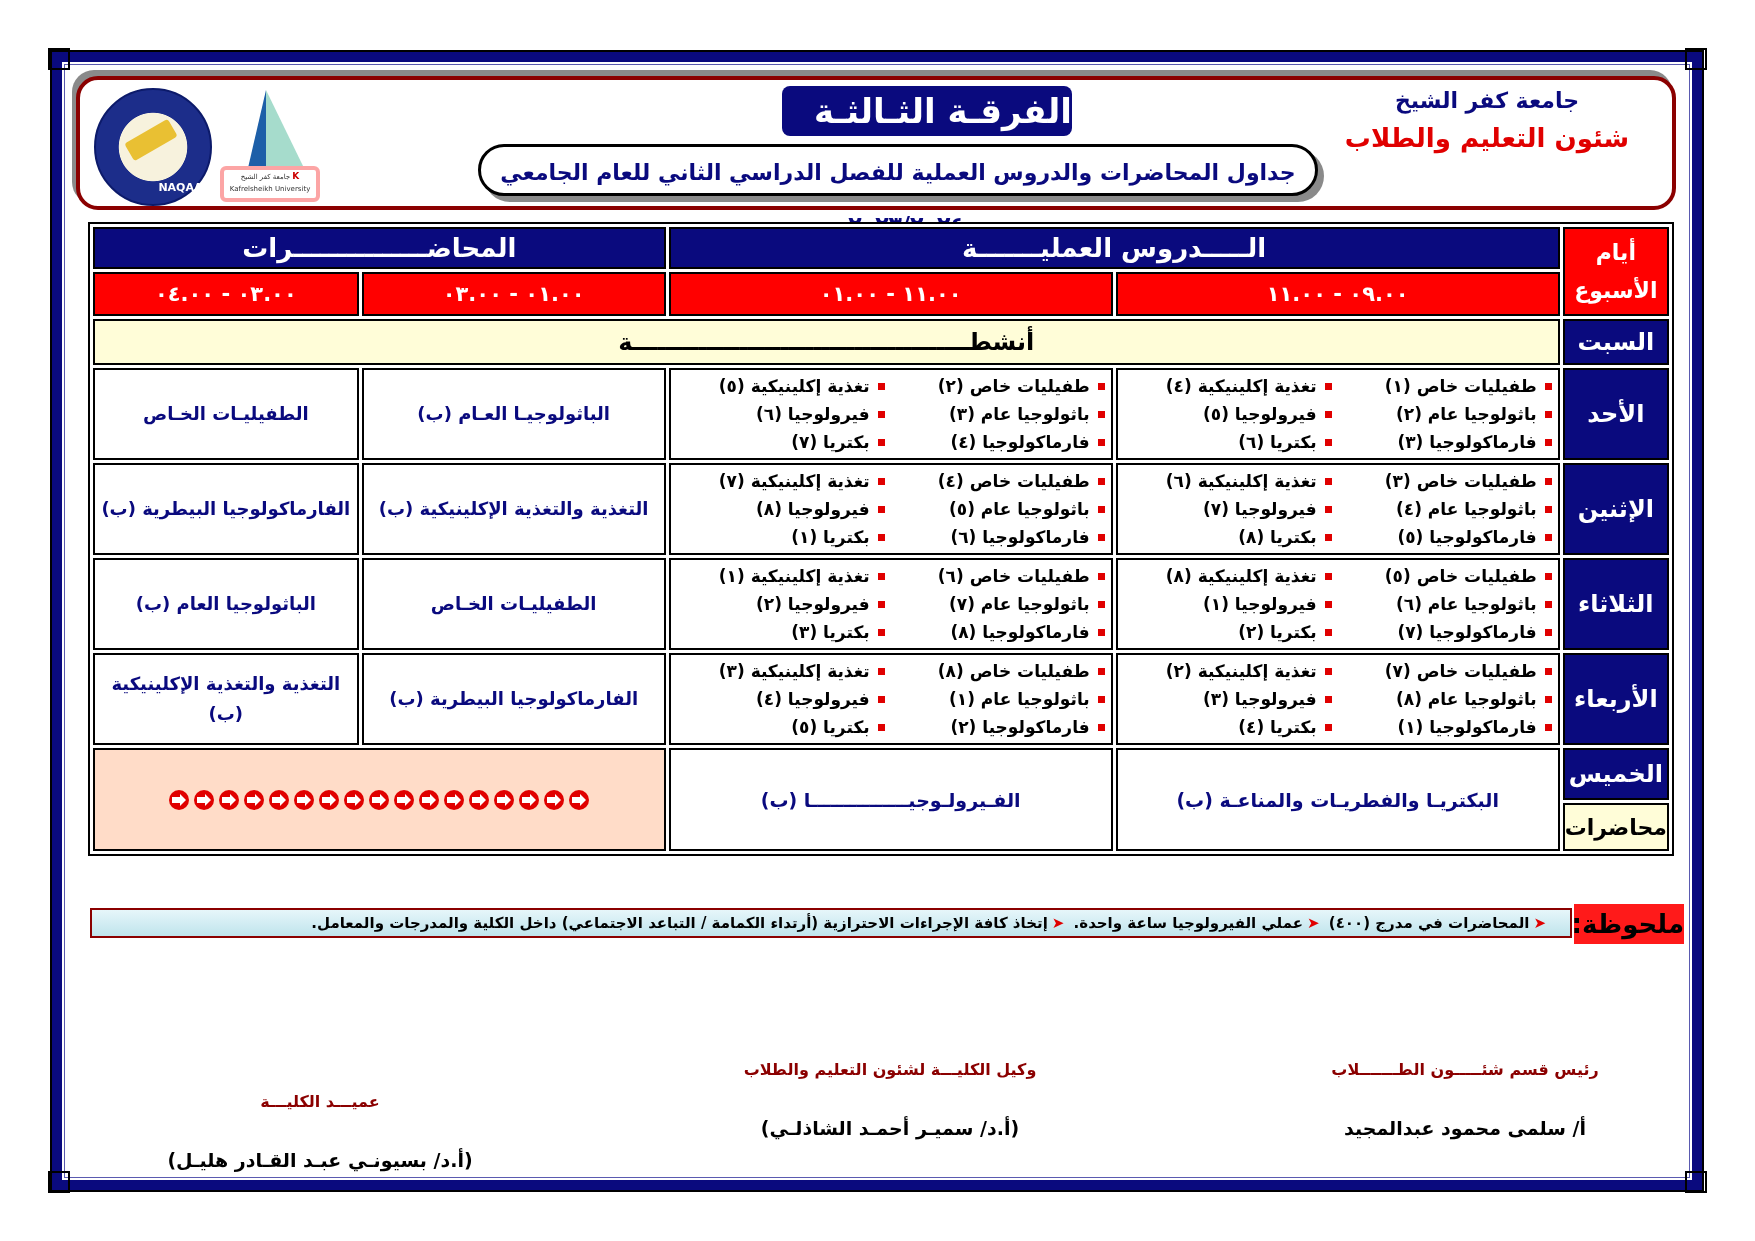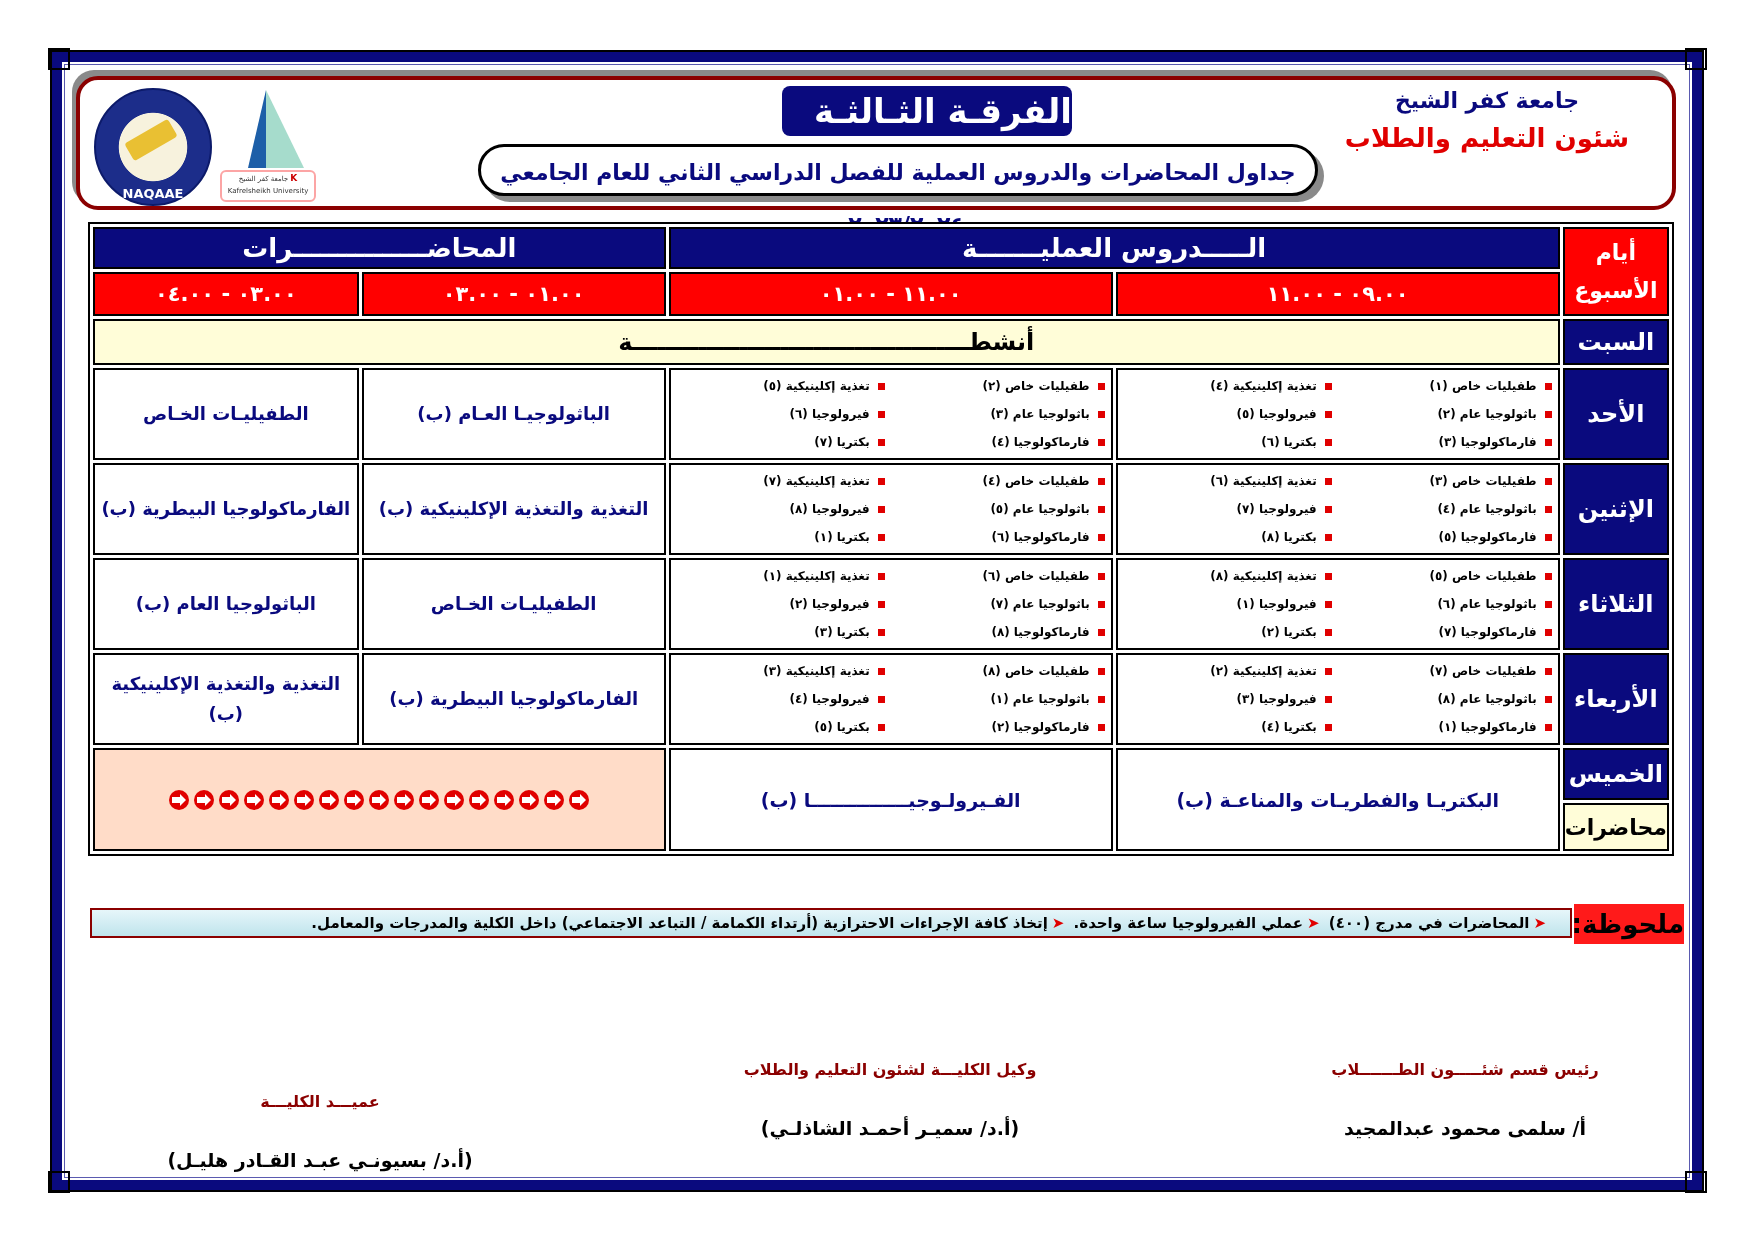--- a/index.html
+++ b/index.html
@@ -7,25 +7,25 @@
          font-family:"DejaVu Sans", sans-serif; font-weight:bold; }
   .frame { position:absolute; left:52px; top:52px; width:1650px; height:1138px;
            border:10px solid #0a0a7e; outline:2px solid #000; box-sizing:border-box; }
   .frame::after { content:""; position:absolute; inset:2px; border:1px solid #5a5ab0; pointer-events:none; }
   .corner { position:absolute; width:18px; height:18px; border:2px solid #000; background:transparent; }
   .header { position:absolute; left:76px; top:76px; width:1600px; height:134px;
             border:4px solid #8b0000; border-radius:22px; box-shadow:-4px -6px 0 #8a8a8a; background:#fff; box-sizing:border-box; }
   .logo1 { position:absolute; left:14px; top:8px; width:114px; height:114px; border-radius:50%;
            background:radial-gradient(circle at center, #f7f2dd 0 42%, #1c2d8a 43% 100%); border:2px solid #0c1a6a; }
   .logo1 .inner { position:absolute; left:30px; top:40px; width:50px; height:20px; background:#e9c033; transform:rotate(-30deg); border-radius:3px; }
-  .logo1 .txt { position:absolute; left:0; right:0; bottom:3px; text-align:center; color:#fff; font-size:13px; }
+  .logo1 .txt { position:absolute; left:0; right:0; bottom:10px; text-align:right; color:#fff; font-size:11px; }
   .logo2 { position:absolute; left:140px; top:4px; width:96px; height:118px; }
   .logo2 .sailA { position:absolute; left:28px; top:6px; width:0; height:0; border-left:18px solid transparent; border-right:0 solid transparent; border-bottom:78px solid #1d5fa8; }
   .logo2 .sailB { position:absolute; left:46px; top:6px; width:0; height:0; border-left:0 solid transparent; border-right:38px solid transparent; border-bottom:78px solid #a6dccc; }
-  .logo2 .badge { position:absolute; left:0; bottom:0; width:92px; height:28px; border:2px solid #fca5a5; border-radius:6px; background:#fff;
+  .logo2 .badge { position:absolute; left:0; bottom:0; width:92px; height:28px; border:4px solid #fca5a5; border-radius:6px; background:#fff;
                   font-size:7px; color:#333; text-align:center; line-height:12px; font-weight:normal; }
   .logo2 .badge b { color:#c00; font-size:9px; }
   .title-badge { position:absolute; left:702px; top:6px; width:290px; height:50px; background:#0a0a7e; border-radius:8px;
                  color:#fff; font-size:34px; text-align:right; line-height:50px; letter-spacing:2px; }
   .subtitle { position:absolute; left:398px; top:64px; width:840px; height:52px; border:3px solid #000; border-radius:26px;
               box-shadow:6px 6px 0 #8a8a8a; background:#fff; color:#0a0a7e; font-size:22px; text-align:center; line-height:52px; box-sizing:border-box; }
   .uni { position:absolute; right:20px; top:4px; width:330px; text-align:center; }
   .uni .l1 { color:#0a0a7e; font-size:22px; line-height:34px; }
   .uni .l2 { color:#8b0000; font-size:26px; line-height:40px; }
   .uni .l3 { color:#e00000; font-size:26px; line-height:40px; }
@@ -33,21 +33,21 @@
   table.sched { position:absolute; left:88px; top:222px; width:1586px; border-collapse:separate; border-spacing:3px;
                 background:#fff; border:2px solid #000; }
   table.sched td { border:2px solid #000; padding:0; vertical-align:middle; text-align:center; }
   .th-blue { background:#0a0a7e; color:#fff; font-size:26px; height:38px; }
   .th-red { background:#ff0000; color:#fff; font-size:21px; height:40px; }
   .day { background:#0a0a7e; color:#fff; font-size:24px; width:92px; }
   .day-red { background:#ff0000; color:#fff; font-size:22px; line-height:38px; }
   .sat { background:#fffdd8; color:#000; font-size:24px; height:42px; }
   .practical { background:#fff; height:88px; padding:0 6px; }
   .practical .grid { display:grid; grid-template-columns:1fr 1fr; grid-auto-rows:28px; align-items:center; direction:rtl; }
-  .item { font-size:12px; color:#000; display:flex; align-items:center; gap:8px; padding-right:6px; white-space:nowrap; }
+  .item { font-size:17px; color:#000; display:flex; align-items:center; gap:8px; padding-right:6px; white-space:nowrap; }
   .bullet { display:inline-block; width:7px; height:7px; background:#e00000; flex:0 0 auto; }
   .lecture { background:#fff; color:#0a0a7e; font-size:18px; line-height:30px; padding:0 6px; }
   .thu-cell { background:#fff; color:#0a0a7e; font-size:19px; height:96px; }
   .thu-peach { background:#ffdcc8; }
   .arrows { display:flex; justify-content:center; gap:5px; direction:ltr; }
   .arrow-dot { width:20px; height:20px; border-radius:50%; background:#e00000; position:relative; }
   .arrow-dot::after { content:""; position:absolute; left:3px; top:7px; width:10px; height:6px; background:#fff; }
   .arrow-dot::before { content:""; position:absolute; left:11px; top:4px; border-left:6px solid #fff; border-top:6px solid transparent; border-bottom:6px solid transparent; }
   .lect-label { background:#fffdd8; color:#000; font-size:22px; height:44px; }
 

